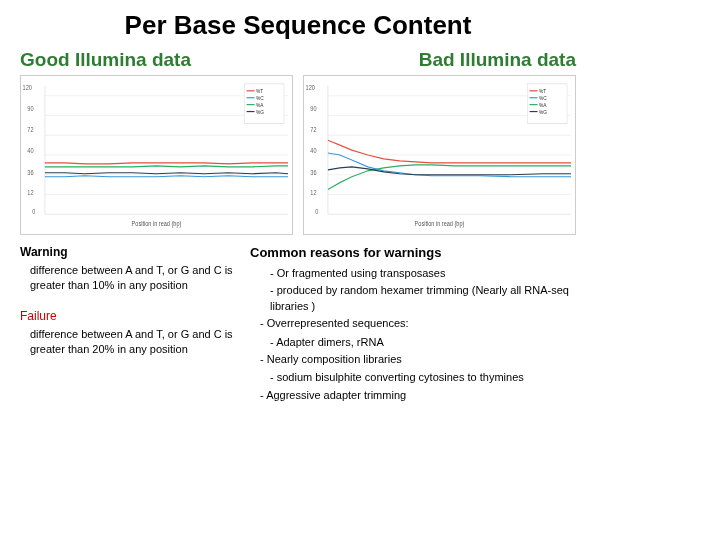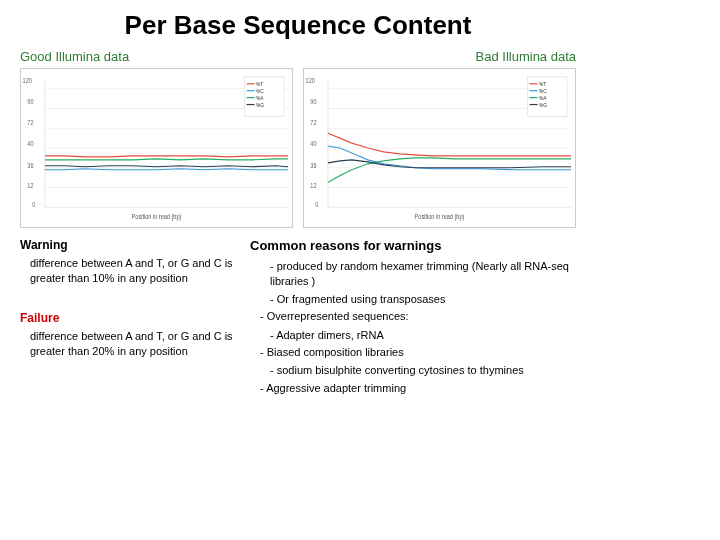--- a/index.html
+++ b/index.html
@@ -26,22 +26,22 @@
     }
     .charts-row {
       display: flex;
       gap: 10px;
       margin-bottom: 10px;
     }
     .chart-section {
       flex: 1;
     }
     .chart-label {
-      font-size: 13px;
-      font-weight: normal;
+      font-size: 19px;
+      font-weight: bold;
       color: #2e7d32;
       margin-bottom: 4px;
     }
     .chart-label.bad {
       color: #2e7d32;
       text-align: center;
     }
     .chart-label.good {
       color: #2e7d32;
     }
@@ -65,24 +65,24 @@
       flex: 0 0 220px;
       font-size: 11px;
       color: #000;
     }
     .warning-title {
       font-weight: bold;
       font-size: 12px;
       margin-bottom: 4px;
     }
     .failure-title {
-      font-weight: bold;
+      font-weight: normal;
       font-size: 12px;
       color: #cc0000;
-      margin-top: 24px;
+      margin-top: 15px;
       margin-bottom: 4px;
     }
     .warning-item {
       margin-left: 10px;
       margin-bottom: 2px;
       line-height: 1.4;
     }
     .common-reasons-section {
       flex: 1;
       font-size: 11px;
@@ -216,35 +216,35 @@
       <div class="warning-item">
         <span>difference between A and T, or G and C is greater than 20% in any position</span>
       </div>
     </div>
 
     <div class="common-reasons-section">
       <div class="common-title">Common reasons for warnings</div>
       <div>
 
         <div class="sub-item">
+          <span>- </span><span>Or fragmented using transposases</span>
+        </div>
+        <div class="sub-item">
           <span>- </span><span>produced by random hexamer trimming (Nearly all RNA-seq libraries )</span>
-        </div>
-        <div class="sub-item">
-          <span>- </span><span>Or fragmented using transposases</span>
         </div>
 
         <div class="reason-item">
           <span>- </span><span>Overrepresented sequences:</span>
         </div>
         <div class="sub-item">
           <span>- </span><span>Adapter dimers, rRNA</span>
         </div>
 
         <div class="reason-item">
-          <span>- </span><span>Biased composition libraries</span>
+          <span>- </span><span>Nearly composition libraries</span>
         </div>
         <div class="sub-item">
           <span>- </span><span>sodium bisulphite converting cytosines to thymines</span>
         </div>
 
         <div class="reason-item">
           <span>- </span><span>Aggressive adapter trimming</span>
         </div>
       </div>
     </div>

